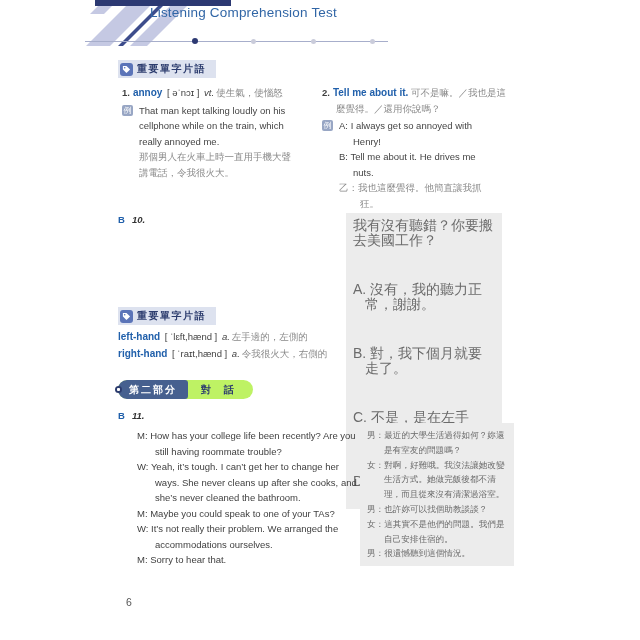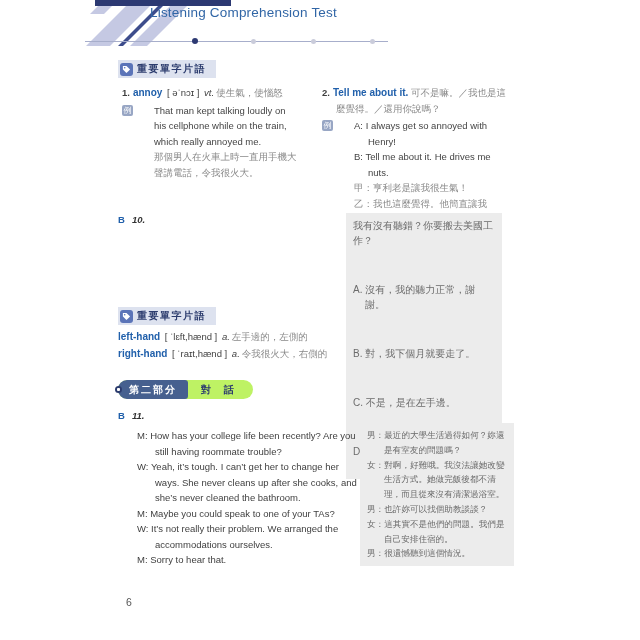--- a/index.html
+++ b/index.html
@@ -34,35 +34,35 @@
   .col{position:absolute;}
   .entry-head{padding-left:14px;text-indent:-14px;}
   .num{font-weight:bold;color:#3f3f3f;margin-right:3px;}
   .word{font-weight:bold;color:#2160ab;font-size:10px;}
   .phon{color:#3f3f3f;margin:0 2px;}
   .pos{font-style:italic;margin-right:2px;}
   .zh-muted{color:#8a8a8a;}
   .ex{display:flex;gap:6px;margin-top:2px;}
   .ex-badge{flex:0 0 auto;width:11px;height:11px;background:#98a6c4;color:#fff;
     font-size:8px;line-height:11px;text-align:center;border-radius:2px;margin-top:2px;}
-  .ex-body{flex:1;margin-left:15px;}
+  .ex-body{flex:1;}
   .en{color:#454545;}
   .hang-en{padding-left:14px;text-indent:-14px;margin:0;}
   .hang-zh{padding-left:21px;text-indent:-21px;margin:0;color:#8a8a8a;}
   p{margin:0;}
 
   
   .q-block{position:absolute;display:flex;}
   .qmk{width:14px;color:#2160ab;font-weight:bold;flex:0 0 auto;}
   .qnum{width:19px;font-weight:bold;color:#333;flex:0 0 auto;font-style:italic;}
   .qbody{flex:1;color:#3f3f3f;}
 
   
   .panel{position:absolute;background:#ececec;color:#6b6b6b;padding:5px 7px;}
-  .panel10{left:346px;top:213px;width:142px;font-size:10px;line-height:15px;}
+  .panel10{left:346px;top:213px;width:142px;font-size:14px;line-height:15px;}
   .panel11{left:360px;top:423px;width:140px;font-size:8.6px;line-height:14.8px;}
   .po{padding-left:12px;text-indent:-12px;margin-top:34px;}
   .pz{padding-left:17px;text-indent:-17px;}
 
   
   .part-pill{position:absolute;left:118px;top:380px;display:flex;align-items:center;
     background:#bef264;border-radius:10px;height:19px;padding-right:14px;}
   .part-badge{background:#46608f;color:#fff;border-radius:9px 3px 3px 9px;
     padding:0 11px;font-size:10px;font-weight:bold;letter-spacing:2px;line-height:19px;}
   .part-label{color:#2c3c6e;font-weight:bold;font-size:10px;letter-spacing:5px;padding-left:13px;}
@@ -118,21 +118,20 @@
     </div>
   </div>
 
   <div class="col" style="left:322px;top:85px;width:186px;">
     <p class="entry-head"><span class="num">2.</span><span class="word">Tell me about it.</span> <span class="zh-muted">可不是嘛。／我也是這麼覺得。／還用你說嗎？</span></p>
     <div class="ex" style="width:172px;">
       <span class="ex-badge">例</span>
       <div class="ex-body">
         <p class="hang-en en"><span>A:</span> <span>I always get so annoyed with Henry!</span></p>
         <p class="hang-en en"><span>B:</span> <span>Tell me about it. He drives me nuts.</span></p>
-        <p class="hang-zh"><span>甲：</span><span>亨利老是讓我很生氣！</span></p>
         <p class="hang-zh"><span>乙：</span><span>我也這麼覺得。他簡直讓我抓狂。</span></p>
       </div>
     </div>
   </div>
 
   <div class="q-block" style="left:118px;top:212px;width:232px;">
     <span class="qmk">B</span>
     <span class="qnum">10.</span>
   </div>
 

